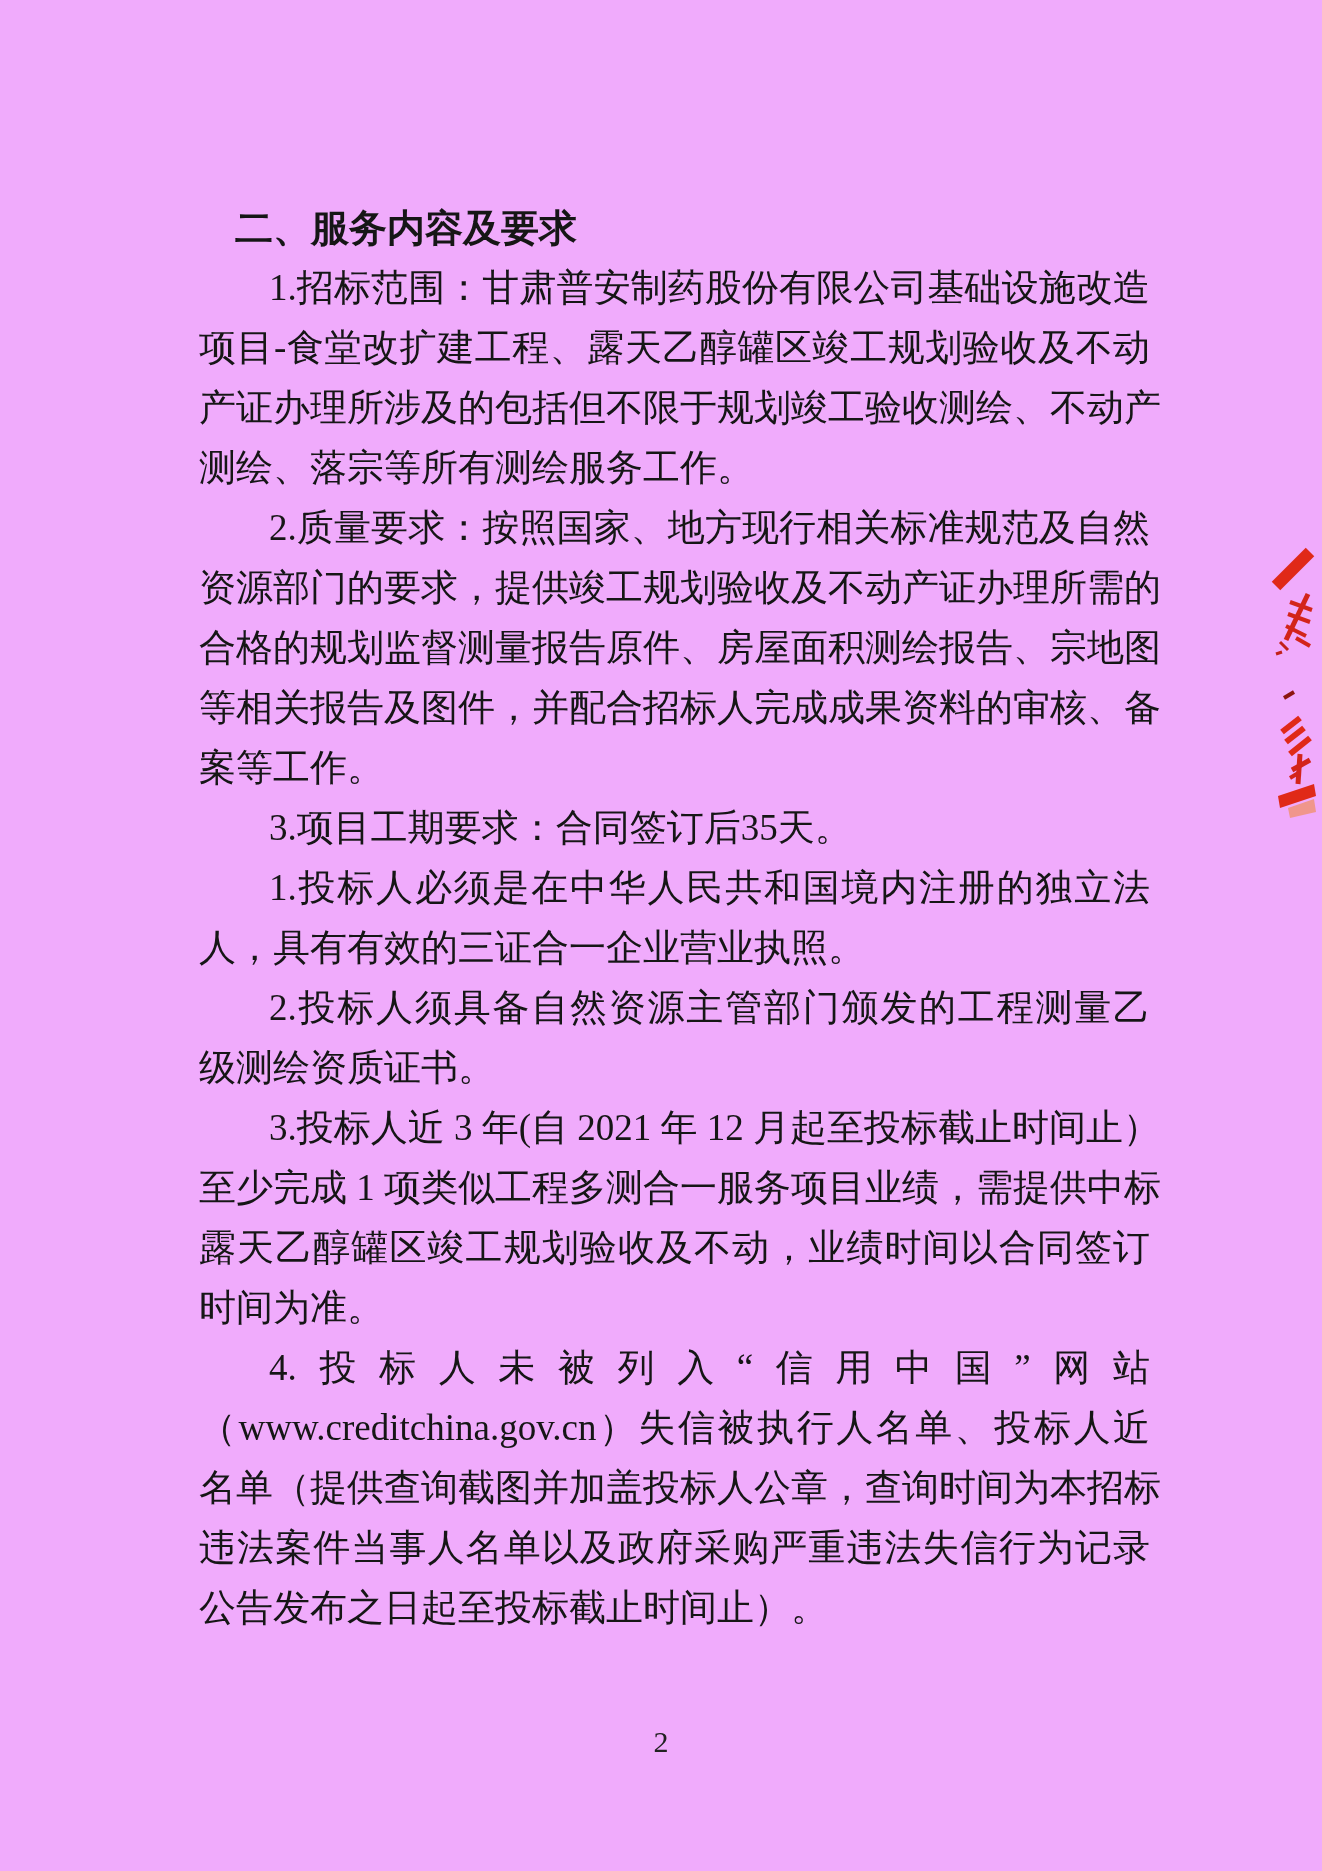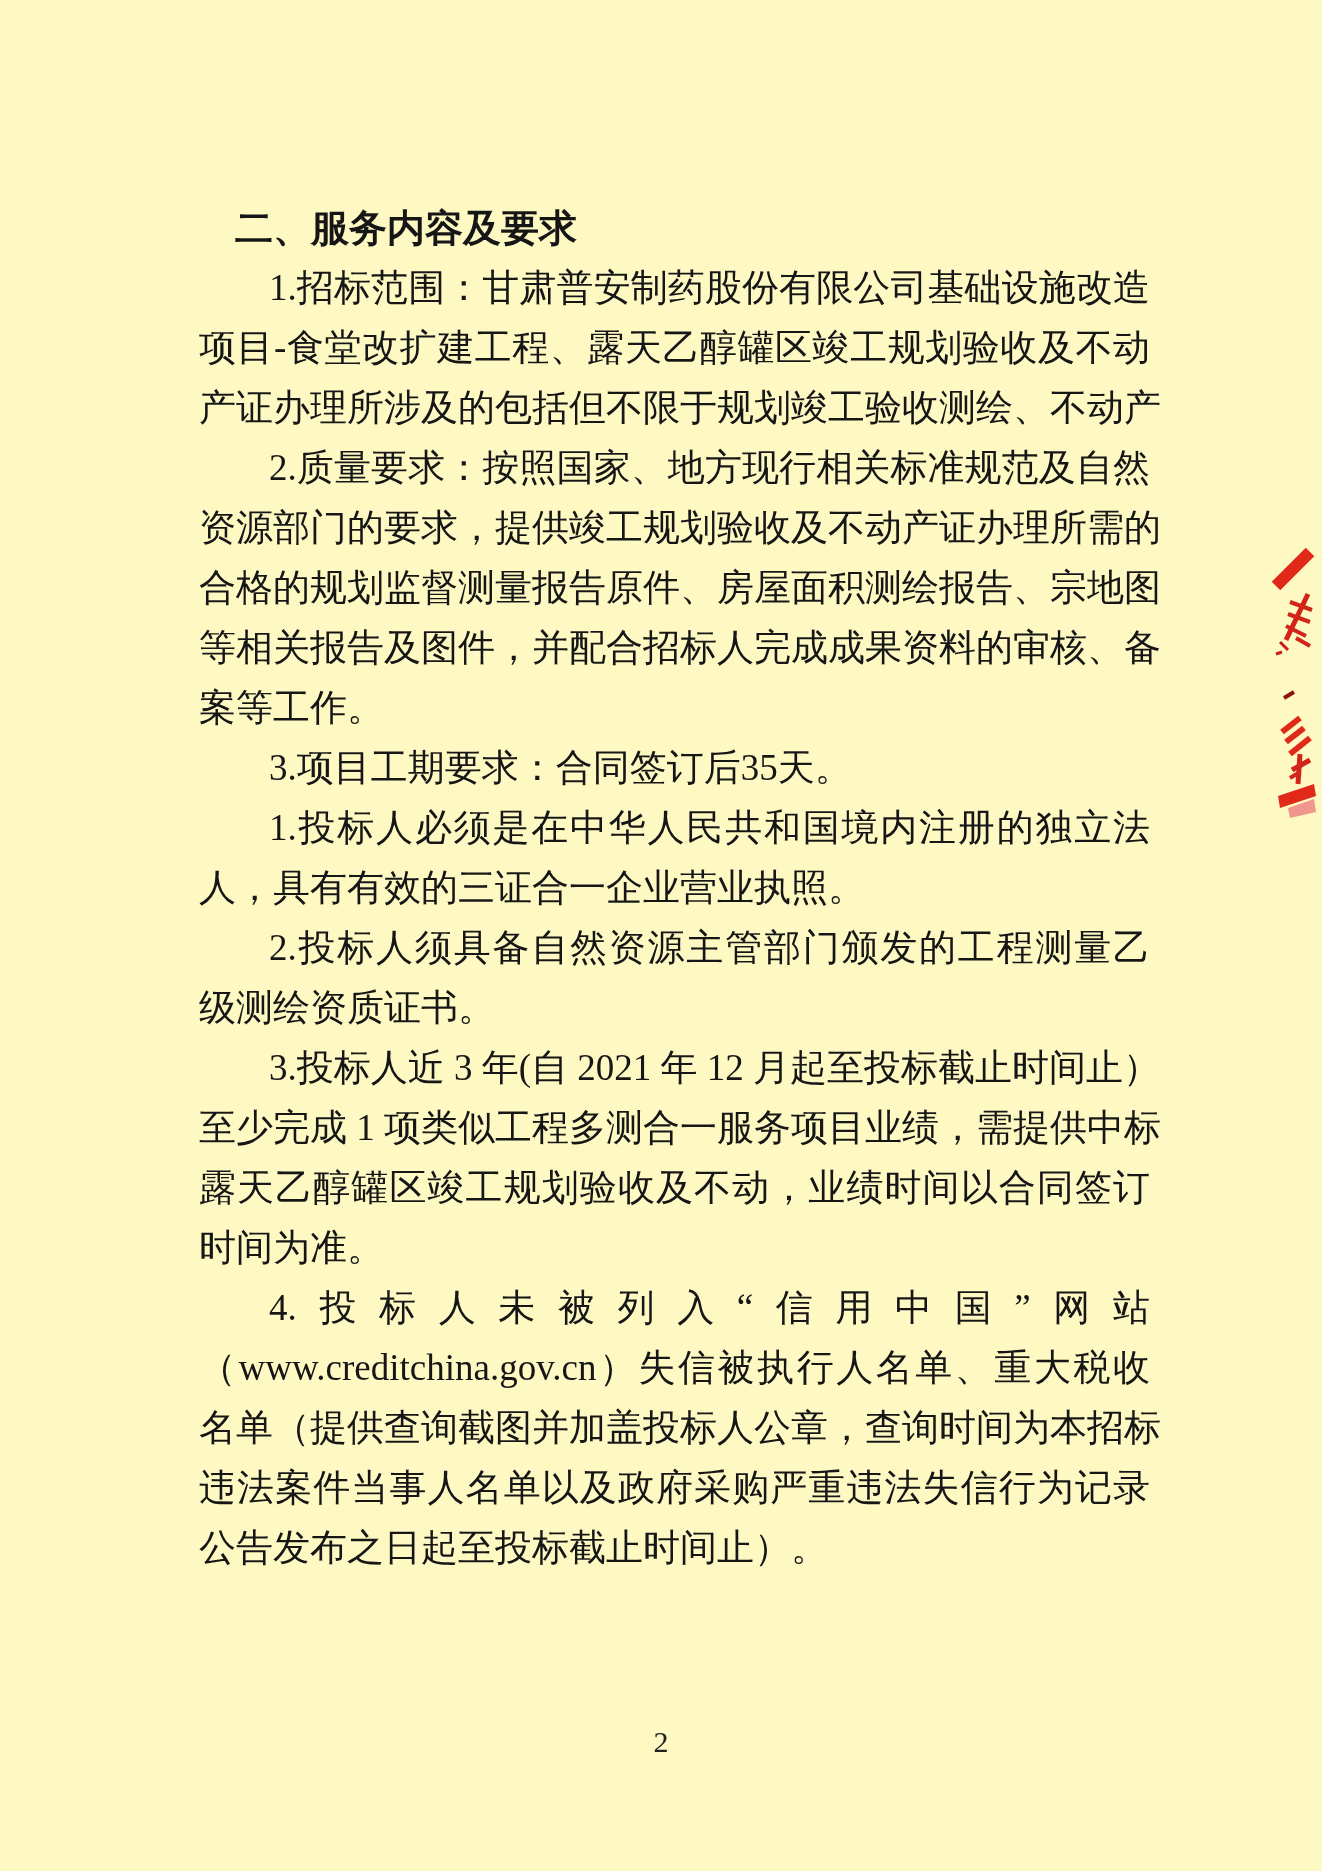--- a/index.html
+++ b/index.html
@@ -4,21 +4,21 @@
 <style>
   html, body {
     margin: 0;
     padding: 0;
     background: #ffffff;
   }
   .page {
     position: relative;
     width: 1322px;
     height: 1871px;
-    background: #fef9c3;
+    background: #f0abfc;
     overflow: hidden;
     font-family: "Liberation Serif", "DejaVu Serif", serif;
     color: #161616;
   }
   .text-block {
     position: absolute;
     left: 165px;
     top: 198px;
     width: 985px;
   }
@@ -71,20 +71,21 @@
 
 <div class="page">
 
   <div class="text-block">
 
     <div class="heading">二、服务内容及要求</div>
 
     <div class="ln first">1.招标范围：甘肃普安制药股份有限公司基础设施改造</div>
     <div class="ln">项目-食堂改扩建工程、露天乙醇罐区竣工规划验收及不动</div>
     <div class="ln">产证办理所涉及的包括但不限于规划竣工验收测绘、不动产</div>
+    <div class="ln end">测绘、落宗等所有测绘服务工作。</div>
 
     <div class="ln first">2.质量要求：按照国家、地方现行相关标准规范及自然</div>
     <div class="ln">资源部门的要求，提供竣工规划验收及不动产证办理所需的</div>
     <div class="ln">合格的规划监督测量报告原件、房屋面积测绘报告、宗地图</div>
     <div class="ln">等相关报告及图件，并配合招标人完成成果资料的审核、备</div>
     <div class="ln end">案等工作。</div>
 
     <div class="ln first end">3.项目工期要求：合同签订后35天。</div>
 
 
@@ -93,21 +94,21 @@
 
     <div class="ln first">2.投标人须具备自然资源主管部门颁发的工程测量乙</div>
     <div class="ln end">级测绘资质证书。</div>
 
     <div class="ln first">3.投标人近 3 年(自 2021 年 12 月起至投标截止时间止）</div>
     <div class="ln">至少完成 1 项类似工程多测合一服务项目业绩，需提供中标</div>
     <div class="ln">露天乙醇罐区竣工规划验收及不动，业绩时间以合同签订</div>
     <div class="ln end">时间为准。</div>
 
     <div class="ln first">4.投标人未被列入“信用中国”网站</div>
-    <div class="ln">（www.creditchina.gov.cn）失信被执行人名单、重大税收</div>
+    <div class="ln">（www.creditchina.gov.cn）失信被执行人名单、投标人近</div>
     <div class="ln">名单（提供查询截图并加盖投标人公章，查询时间为本招标</div>
     <div class="ln">违法案件当事人名单以及政府采购严重违法失信行为记录</div>
     <div class="ln end">公告发布之日起至投标截止时间止）。</div>
 
   </div>
 
   <div class="seal-clip">
     <svg width="54" height="282" viewBox="0 0 54 282" xmlns="http://www.w3.org/2000/svg">
 
       <path d="M10,44 L44,10" stroke="#e02918" stroke-width="12" fill="none"></path>

